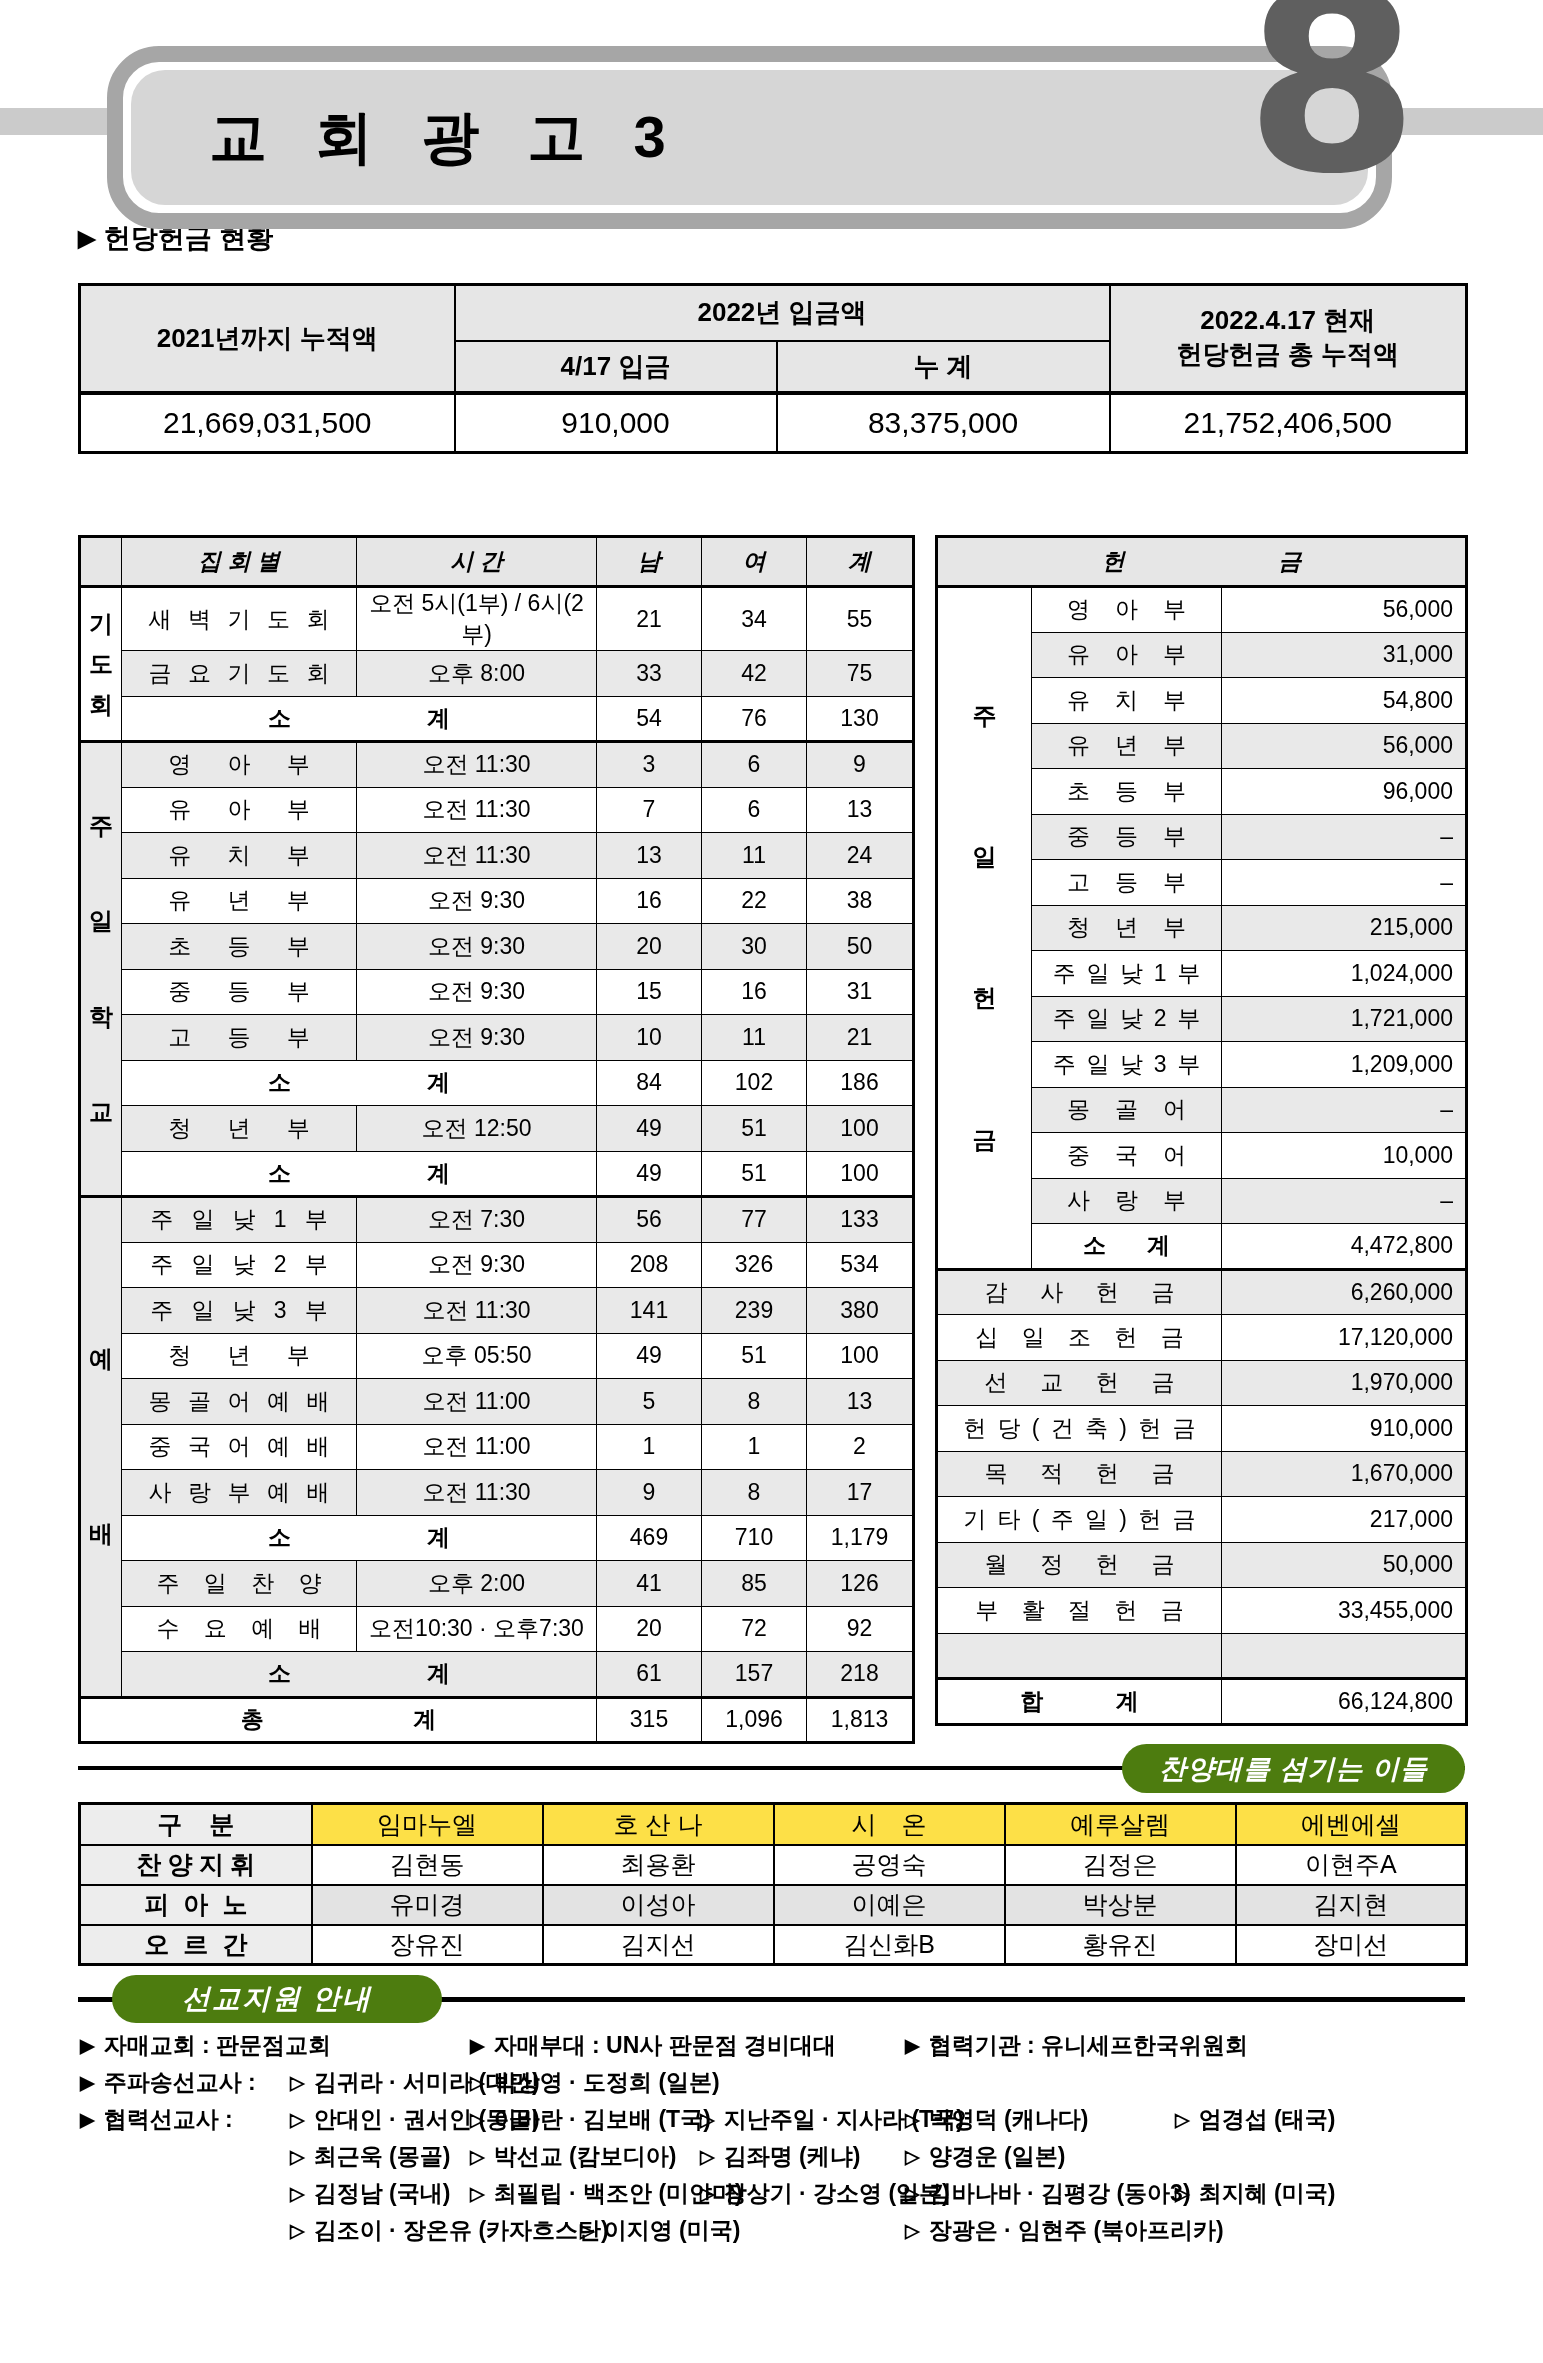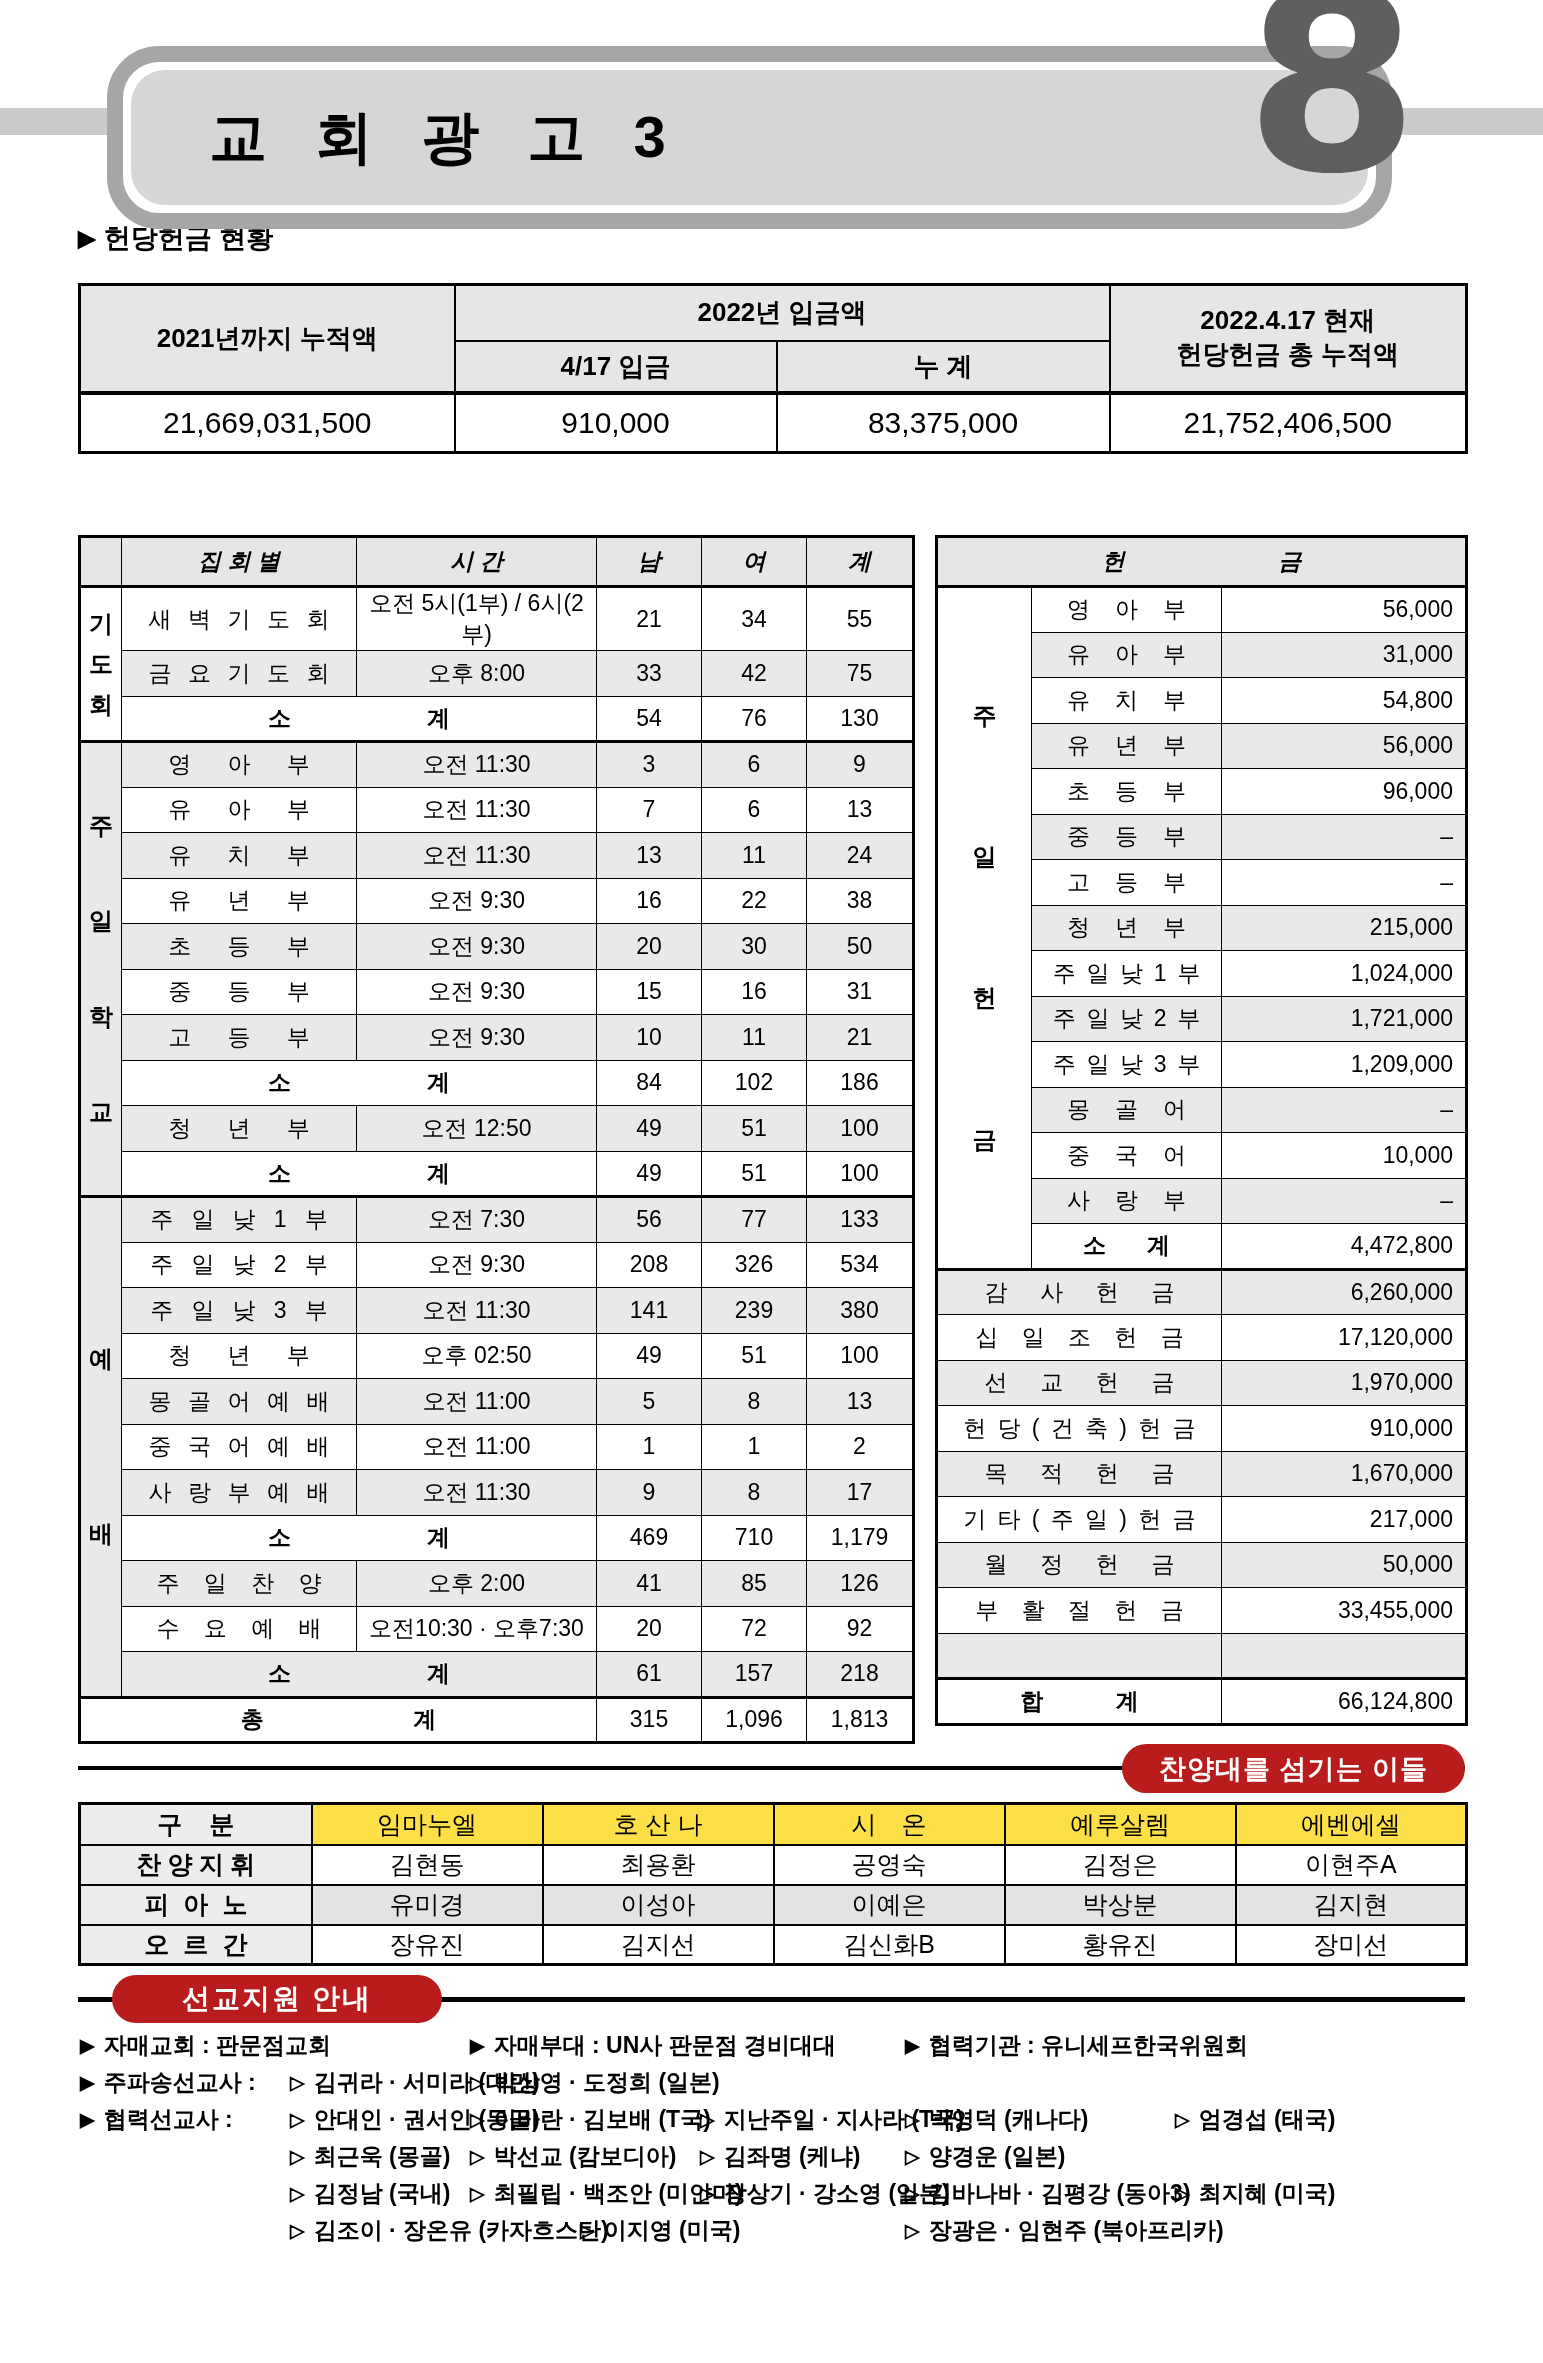--- a/index.html
+++ b/index.html
@@ -60,22 +60,22 @@
   .vl10{height:446px;}
   .vl11{height:492px;}
   .vl15{height:674px;}
   .tsm{font-size:17px;}
   .tsm2{font-size:18px;}
   .amount{text-align:right !important;padding-right:12px !important;}
   .catspread{padding:0 14px;}
 
   
   .choir-line{position:absolute;left:78px;top:1766px;width:1387px;height:4px;background:#000;}
-  .pill{position:absolute;background:#b91c1c;color:#fff;display:flex;align-items:center;justify-content:center;
-        font-weight:700;white-space:nowrap;}
+  .pill{position:absolute;background:#4d7c0f;color:#fff;display:flex;align-items:center;justify-content:center;
+        font-weight:700;white-space:nowrap;font-style:italic;}
   .choir-pill{left:1122px;top:1744px;width:343px;height:49px;border-radius:27px;font-size:27px;letter-spacing:1px;}
   .choir{position:absolute;left:78px;top:1802px;width:1387px;border:3px solid #000;}
   .choir td{border:2px solid #000;text-align:center;vertical-align:middle;font-size:25px;}
   .choir thead tr{height:41px;}
   .choir tbody tr{height:40px;}
   .choir thead .clab{background:#ededed;font-weight:700;}
   .choir thead .cname{background:#fde047;font-weight:400;}
   .choir tbody td:first-child{background:#ededed;font-weight:700;}
   .choir tbody tr:nth-child(even) td{background:#e3e3e3;}
   .choir tbody tr:nth-child(even) td:first-child{background:#ededed;}
@@ -392,21 +392,21 @@
         <td>380</td>
       </tr>
       <tr>
         <td>
             <div class="spread">
               <span>청</span>
               <span>년</span>
               <span>부</span>
             </div>
           </td>
-        <td>오후 02:50</td>
+        <td>오후 05:50</td>
         <td>49</td>
         <td>51</td>
         <td>100</td>
       </tr>
       <tr>
         <td>
             <div class="spread">
               <span>몽</span>
               <span>골</span>
               <span>어</span>

